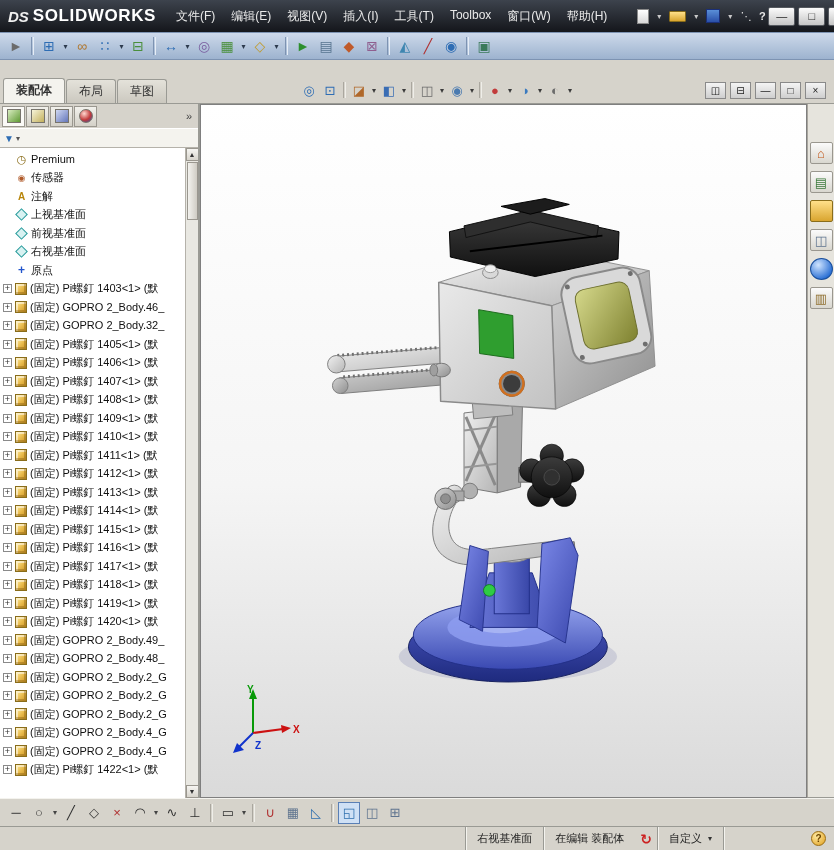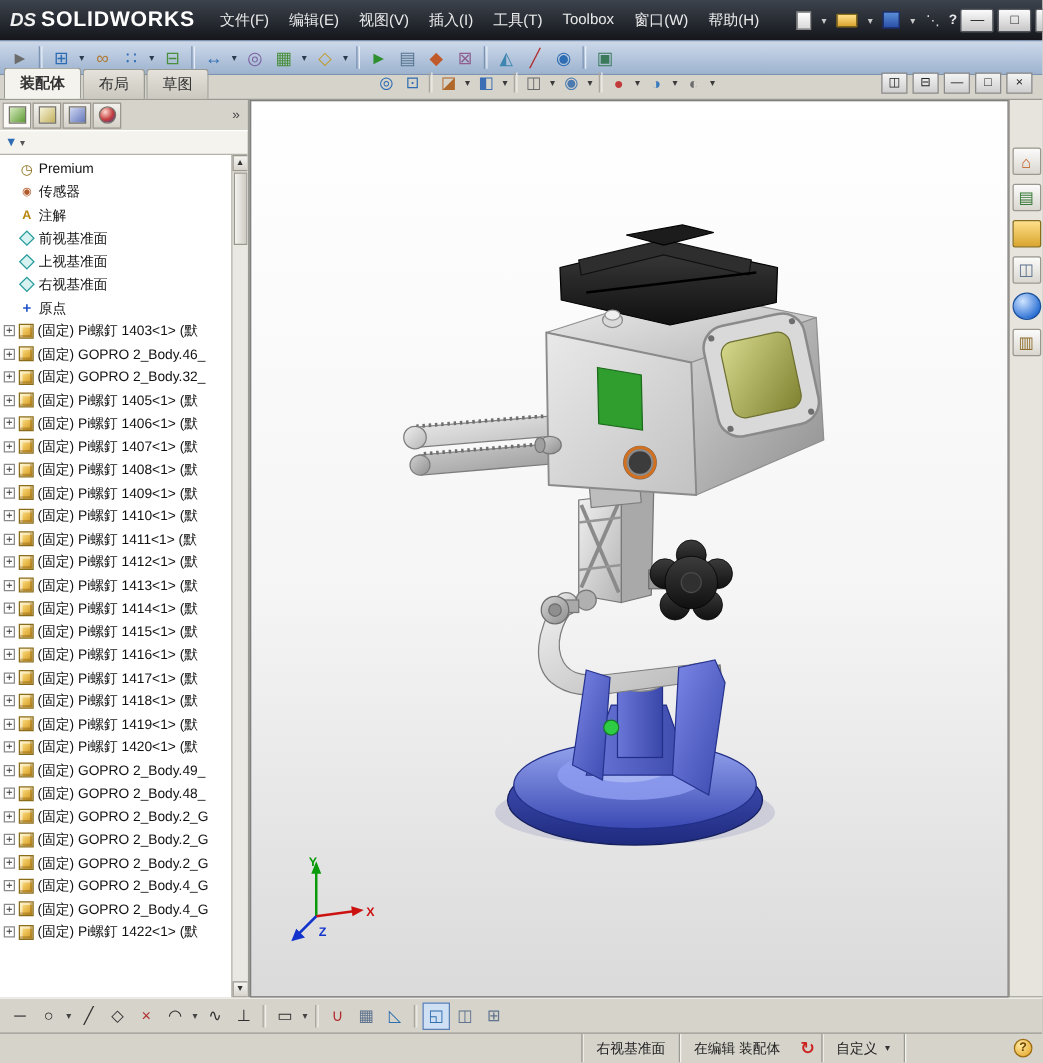--- a/index.html
+++ b/index.html
@@ -24,21 +24,21 @@
   .winbtns{margin-left:auto;display:flex;gap:3px}
   .winbtn{width:27px;height:19px;background:linear-gradient(#fbfbfb,#c6c6c6);border:1px solid #55595f;border-radius:2px;color:#1f1f1f;font-size:11px;display:flex;align-items:center;justify-content:center}
 
   
   .toolbar2{height:28px;background:linear-gradient(var(--toolbar_top,#cdd9ea),var(--toolbar,#9db3cf));border-top:1px solid #7d93b2;border-bottom:1px solid #7d93b2;display:flex;align-items:center;padding:0 5px;gap:1px;flex:none}
   .mt-ic{width:22px;height:22px;display:flex;align-items:center;justify-content:center;font-size:14px}
   .mt-arr{width:9px;font-size:8px;color:#2c3a4d;display:flex;align-items:center;justify-content:center}
   .mt-sep{width:3px;height:18px;border-left:1px solid #7d93b2;border-right:1px solid #e6edf6;margin:0 3px}
 
   
-  .tabrow{height:20px;background:#d6d3cb;display:flex;align-items:flex-end;border-bottom:1px solid #9a9a94;flex:none}
+  .tabrow{height:44px;background:#d6d3cb;display:flex;align-items:flex-end;border-bottom:1px solid #9a9a94;flex:none}
   .tabs{display:flex;align-items:flex-end;padding-left:3px}
   .tab{padding:3px 12px;font-size:12px;color:#333;background:linear-gradient(#e4e2da,#cbc8bf);border:1px solid #9a9a94;border-bottom:none;border-radius:3px 3px 0 0;margin-right:1px;white-space:nowrap}
   .tab.active{background:#f4f3ee;font-weight:bold;padding-bottom:4px}
   .viewbar{display:flex;align-items:center;gap:1px;margin:0 auto 3px}
   .vb-ic{width:20px;height:20px;display:flex;align-items:center;justify-content:center;font-size:13px}
   .vb-arr{width:8px;font-size:8px;color:#3a3a3a;display:flex;align-items:center;justify-content:center}
   .vb-sep{width:3px;height:16px;border-left:1px solid #aaa79f;border-right:1px solid #efeee9;margin:0 2px}
   .mdi{display:flex;gap:4px;margin:0 8px 4px 0}
   .mdi-btn{width:21px;height:17px;background:linear-gradient(#f4f4f4,#cfcfcf);border:1px solid #8a8a8a;font-size:10px;display:flex;align-items:center;justify-content:center;color:#222}
 
@@ -255,27 +255,27 @@
 
             <div class="trow" data-name="tree-item">
               <span class="texp" data-name="expander-icon"></span>
               <span class="tico t-annot" data-name="annotations-icon">A</span>
               <span data-name="tree-item-label">注解</span>
             </div>
 
             <div class="trow" data-name="tree-item">
               <span class="texp" data-name="expander-icon"></span>
               <span class="tico t-plane" data-name="plane-icon"></span>
-              <span data-name="tree-item-label">前视基准面</span>
+              <span data-name="tree-item-label">上视基准面</span>
             </div>
 
             <div class="trow" data-name="tree-item">
               <span class="texp" data-name="expander-icon"></span>
               <span class="tico t-plane" data-name="plane-icon"></span>
-              <span data-name="tree-item-label">上视基准面</span>
+              <span data-name="tree-item-label">前视基准面</span>
             </div>
 
             <div class="trow" data-name="tree-item">
               <span class="texp" data-name="expander-icon"></span>
               <span class="tico t-plane" data-name="plane-icon"></span>
               <span data-name="tree-item-label">右视基准面</span>
             </div>
 
             <div class="trow" data-name="tree-item">
               <span class="texp" data-name="expander-icon"></span>

